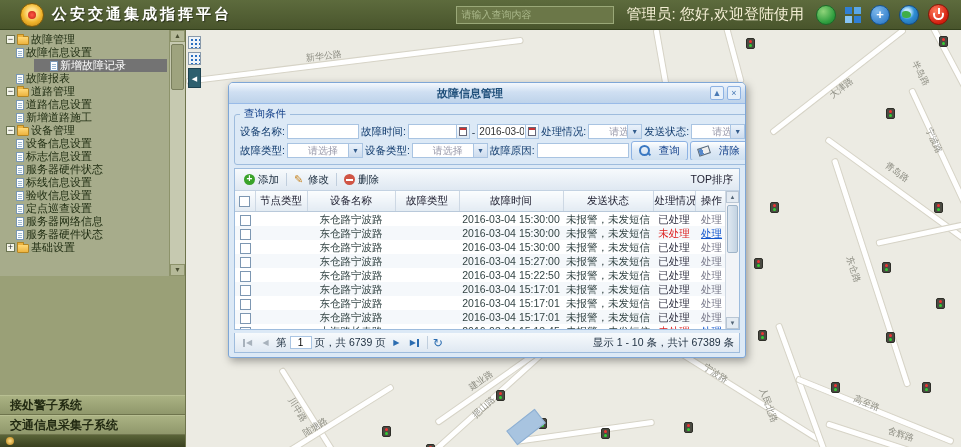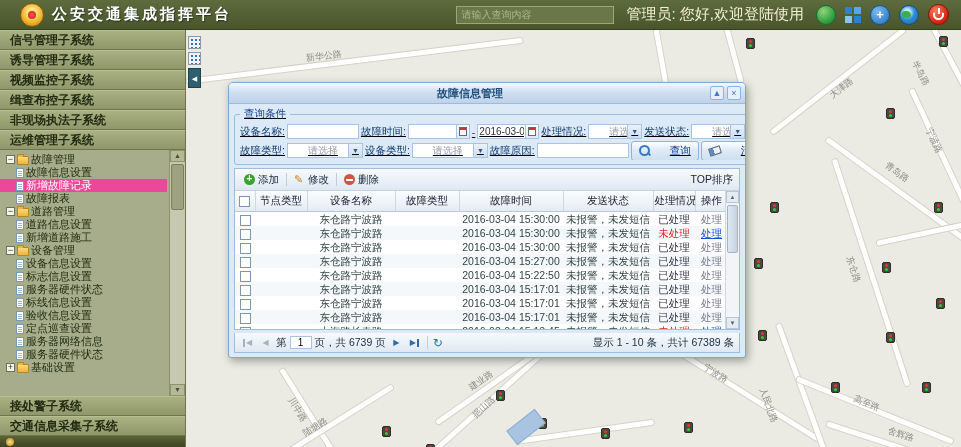--- a/index.html
+++ b/index.html
@@ -49,21 +49,21 @@
            flex-direction:column;z-index:20;border-right:1px solid #6e744c;box-sizing:border-box;}
   .side-item{height:18px;line-height:18px;flex:none;padding-left:10px;font-size:12px;font-weight:bold;
              color:#222a12;background:linear-gradient(#aab283,#8f976b);
              border-bottom:1px solid #6e744c;border-top:1px solid #b8bf92;cursor:pointer;white-space:nowrap;
              overflow:hidden;}
   .tree{position:relative;flex:none;height:246px;background:#a7ac8b;padding:3px 18px 3px 0;
         box-sizing:border-box;overflow:hidden;}
   .tree-row{display:flex;align-items:center;gap:2px;height:13px;font-size:11px;color:#1d2b10;
             white-space:nowrap;cursor:pointer;padding-left:6px;}
   .tree-row.leaf{padding-left:16px;}
-  .tree-row.selected{background:#ec4899;color:#fff;}
+  .tree-row.selected{background:#737373;color:#fff;margin-left:34px;}
   .toggle{flex:none;width:9px;height:9px;border:1px solid #6b7452;background:#f4f5ea;font-size:9px;
           line-height:7px;text-align:center;color:#333;box-sizing:border-box;}
   .tree-row.folder .toggle::before{content:"−";}
   .tree-row.folder.collapsed .toggle::before{content:"+";}
   .node-icon{flex:none;box-sizing:border-box;}
   .tree-row.folder .node-icon{width:12px;height:9px;background:linear-gradient(#ffd977,#edb33f);
           border:1px solid #b58622;border-radius:1px;position:relative;margin-top:1px;}
   .tree-row.folder .node-icon::before{content:"";position:absolute;top:-3px;left:-1px;width:5px;height:2px;
           background:#edb33f;border:1px solid #b58622;border-bottom:none;border-radius:1px 1px 0 0;}
   .tree-row.leaf .node-icon{width:8px;height:10px;background:#fff;border:1px solid #7a98b5;position:relative;}
@@ -103,21 +103,21 @@
         border:1px solid #7ea6d6;border-radius:5px 5px 3px 3px;background:#dce9f6;
         box-shadow:2px 3px 9px rgba(0,0,0,.35);display:flex;flex-direction:column;z-index:10;}
   .dlg-titlebar{flex:none;height:20px;display:flex;align-items:center;cursor:move;
         background:linear-gradient(#f4f8fd,#cfdff2 45%,#bed3ea);border-bottom:1px solid #99bbe8;
         border-radius:4px 4px 0 0;padding:0 4px;}
   .dlg-title{flex:1;text-align:center;font-size:11px;font-weight:bold;color:#1e4e79;}
   .dlg-btn{flex:none;width:14px;height:14px;margin-left:3px;border:1px solid #8db2e3;background:#e7f0fa;
         color:#4a7ab5;font-size:9px;line-height:12px;text-align:center;border-radius:2px;cursor:pointer;
         box-sizing:border-box;}
   .dlg-body{flex:1;display:flex;flex-direction:column;padding:3px 5px 4px;gap:3px;overflow:hidden;}
-  fieldset.query{border:1px solid #9ebcdd;border-radius:3px;margin:0;padding:1px 5px 4px;flex:none;text-decoration:underline;}
+  fieldset.query{border:1px solid #9ebcdd;border-radius:3px;margin:0;padding:1px 5px 4px;flex:none;}
   fieldset.query legend{font-size:10.5px;color:#15428b;padding:0 4px;}
   .form-row{display:flex;align-items:center;gap:2px;height:19px;font-size:10.5px;color:#123c6e;
         white-space:nowrap;overflow:hidden;}
   .fld-label{flex:none;}
   .txt{height:15px;border:1px solid #a9c4e2;font-size:10.5px;padding:0 2px;background:#fff;outline:none;
         box-sizing:border-box;}
   .txt.device{width:72px;}
   .txt.reason{width:92px;}
   .datebox{display:inline-flex;align-items:center;width:62px;height:15px;border:1px solid #a9c4e2;
         background:#fff;box-sizing:border-box;}
@@ -130,21 +130,21 @@
   .selbox{display:inline-flex;align-items:center;height:15px;border:1px solid #a9c4e2;background:#fff;
         box-sizing:border-box;cursor:pointer;}
   .selbox.small{width:54px;}
   .selbox.wide{width:76px;}
   .sel-text{flex:1;color:#99a;padding-left:20px;font-size:10px;overflow:hidden;}
   .sel-arrow{flex:none;width:13px;height:13px;background:linear-gradient(#eaf2fb,#cddcee);
         border-left:1px solid #a9c4e2;color:#335c8d;font-size:7px;text-align:center;line-height:13px;}
   .dash{flex:none;color:#345;}
   .frm-btn{flex:none;height:18px;padding:0 7px;border:1px solid #8db2e3;border-radius:3px;cursor:pointer;
         background:linear-gradient(#fdfefe,#dfeaf6 45%,#cfe0f0);color:#15428b;font-size:10.5px;
-        display:inline-flex;align-items:center;gap:20px;}
+        display:inline-flex;align-items:center;gap:9px;}
   .frm-btn.query{margin-left:auto;}
   .search-glyph{width:7px;height:7px;border:2px solid #3a78c2;border-radius:50%;position:relative;flex:none;}
   .search-glyph::after{content:"";position:absolute;width:4px;height:2px;background:#3a78c2;right:-3px;
         bottom:-1px;transform:rotate(45deg);}
   .eraser-glyph{width:10px;height:6px;background:linear-gradient(90deg,#5588cc 40%,#eee 40%);
         border:1px solid #567;transform:rotate(-18deg);flex:none;}
   
   .grid-wrap{flex:1;display:flex;flex-direction:column;border:1px solid #9ebcdd;background:#fff;
         overflow:hidden;box-sizing:border-box;}
   .grid-toolbar{flex:none;height:21px;display:flex;align-items:center;gap:4px;padding:0 6px;
@@ -216,29 +216,20 @@
           <i></i>
           <i></i>
         </span>
       <span class="plus-icon"></span>
       <span class="earth-icon"></span>
       <span class="power-icon"></span>
     </span>
   </div>
 
   <div class="sidebar">
-    <div>
-
-    <div class="side-item">信号管理子系统</div>
-        <div class="side-item">诱导管理子系统</div>
-        <div class="side-item">视频监控子系统</div>
-        <div class="side-item">缉查布控子系统</div>
-        <div class="side-item">非现场执法子系统</div>
-        <div class="side-item">运维管理子系统</div>
-      </div>
     <div class="tree">
 
       <div class="tree-scrollbar">
         <div class="ts-btn">▲</div>
         <div class="ts-track">
           <div class="ts-thumb"></div>
         </div>
         <div class="ts-btn">▼</div>
       </div>
     <div class="tree-row folder">

